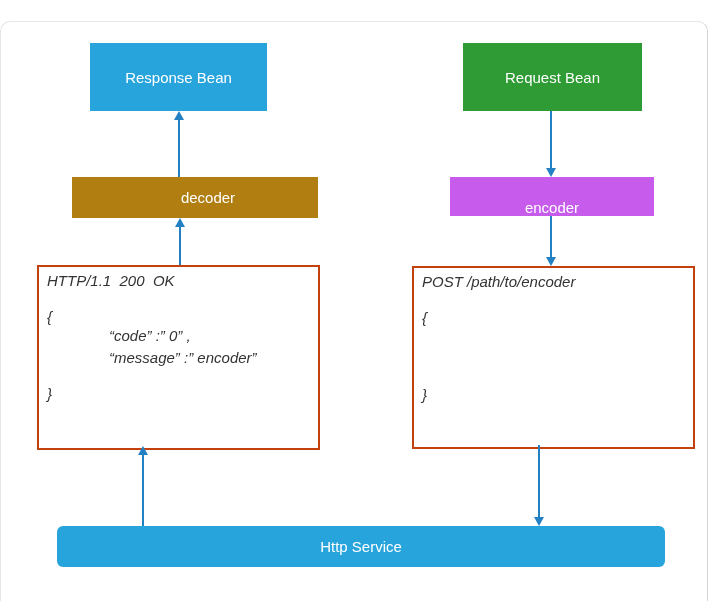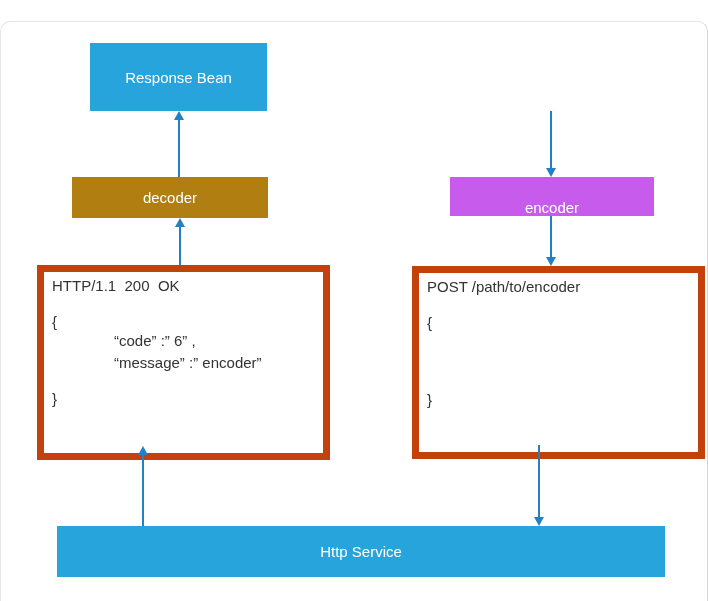--- a/index.html
+++ b/index.html
@@ -16,28 +16,28 @@
     font-family:"Liberation Sans","DejaVu Sans",sans-serif;
     margin-top:21px;
   }
   .node{
     position:absolute;
     display:flex;align-items:center;justify-content:center;
     color:#ffffff;font-size:15px;white-space:pre;
   }
   .node-response{left:89px;top:21px;width:177px;height:68px;background:#28a4dc;}
   .node-request{left:462px;top:21px;width:179px;height:68px;background:#2f9b34;}
-  .node-decoder{left:71px;top:155px;width:196px;height:41px;background:#b07e11;}
+  .node-decoder{left:71px;top:155px;width:220px;height:41px;background:#b07e11;padding-left:26px;}
   .node-encoder{left:449px;top:155px;width:204px;height:39px;background:#c75cec;align-items:flex-end;}
-  .node-service{left:56px;top:504px;width:608px;height:51px;background:#28a4dc;}
+  .node-service{left:56px;top:504px;width:608px;height:41px;background:#28a4dc;border-radius:6px;}
 
   .msgbox{
     position:absolute;background:#ffffff;
-    border:7px solid #c2410c;
-    font-size:15px;color:#333333;
+    border:2px solid #c2410c;
+    font-size:15px;color:#333333;font-style:italic;
   }
   .msgbox-response{left:36px;top:243px;width:279px;height:181px;}
   .msgbox-request{left:411px;top:244px;width:279px;height:179px;}
   .msgbox span{position:absolute;white-space:pre;}
   .mb-header{left:8px;top:5px;}
   .mb-open{left:8px;top:41px;}
   .mb-l1{left:70px;top:60px;}
   .mb-l2{left:70px;top:82px;}
   .mb-close{left:8px;top:118px;}
   .green{color:#4e9e5e;}
@@ -54,32 +54,35 @@
   }
 </style>
 </head>
 <body>
 
 <div class="canvas">
 
   <div class="node node-response">
     <span>Response Bean</span>
   </div>
+  <div class="node node-request">
+    <span>Request Bean</span>
+  </div>
 
   <div class="node node-decoder">
     <span>decoder</span>
   </div>
   <div class="node node-encoder">
     <span>encoder</span>
   </div>
 
   <div class="msgbox msgbox-response">
     <span class="mb-header">HTTP/1.1  200  OK</span>
     <span class="mb-open">{</span>
-    <span class="mb-l1">“code” :” 6” ,</span>
+    <span class="mb-l1">“code” :” 0” ,</span>
     <span class="mb-l2">“message” :” encoder”</span>
     <span class="mb-close">}</span>
   </div>
 
   <div class="msgbox msgbox-request">
     <span class="mb-header">POST /path/to/encoder</span>
     <span class="mb-open">{</span>
     <span class="mb-close">}</span>
   </div>
 

